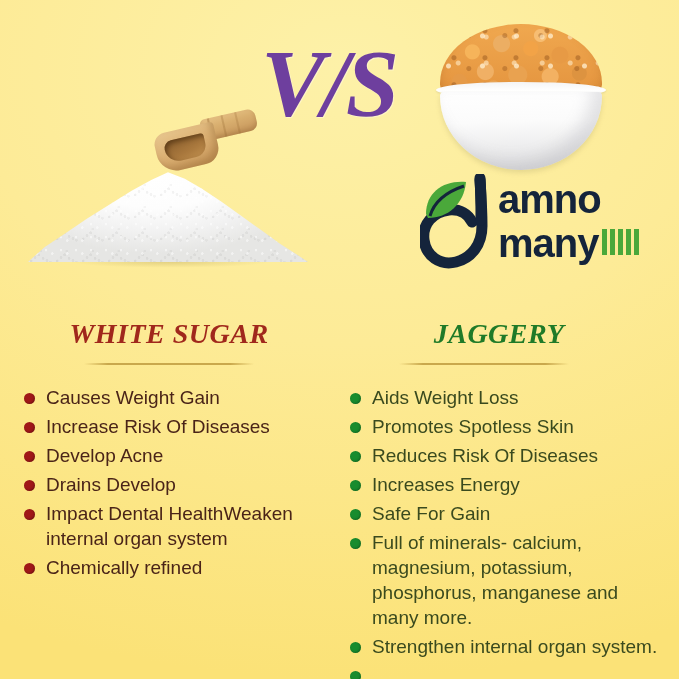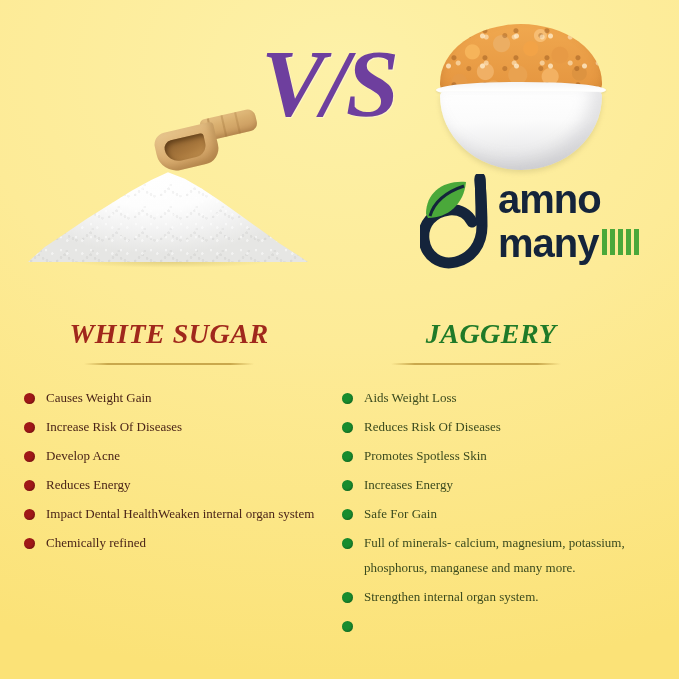--- a/index.html
+++ b/index.html
@@ -258,21 +258,21 @@
     top: 300px;
     width: 679px;
     height: 379px;
   }
   .col {
     position: absolute;
     top: 0;
     width: 320px;
   }
   .col.left  { left: 18px; }
-  .col.right { left: 336px; }
+  .col.right { left: 344px; }
 
   .col-title {
     font-family: "Liberation Serif", serif;
     font-weight: bold;
     font-style: italic;
     font-size: 28px;
     line-height: 40px;
     letter-spacing: 0.5px;
     text-align: center;
     margin: 14px 0 0 0;
@@ -292,22 +292,22 @@
 
   .bullets {
     list-style: none;
     margin: 20px 0 0 0;
     padding: 0;
   }
   .bullets li {
     position: relative;
     padding-left: 28px;
     margin-bottom: 4px;
-    font-family: Liberation Serif, serif;
-    font-size: 13px;
+    font-family: Liberation Sans, sans-serif;
+    font-size: 19px;
     line-height: 25px;
   }
   .bullets li .dot {
     position: absolute;
     left: 6px;
     top: 8px;
     width: 11px;
     height: 11px;
     border-radius: 50%;
   }
@@ -367,33 +367,33 @@
 
   <div class="columns">
 
     <div class="col left">
       <div class="col-title">WHITE SUGAR</div>
       <div class="title-rule"></div>
       <ul class="bullets">
         <li><span class="dot"></span><span>Causes Weight Gain</span></li>
         <li><span class="dot"></span><span>Increase Risk Of Diseases</span></li>
         <li><span class="dot"></span><span>Develop Acne</span></li>
-        <li><span class="dot"></span><span>Reduces Energy</span></li>
+        <li><span class="dot"></span><span>Drains Develop</span></li>
         <li><span class="dot"></span><span>Impact Dental HealthWeaken internal organ system</span></li>
         <li><span class="dot"></span><span>Chemically refined</span></li>
       </ul>
     </div>
 
     <div class="col right">
       <div class="col-title">JAGGERY</div>
       <div class="title-rule"></div>
       <ul class="bullets">
         <li><span class="dot"></span><span>Aids Weight Loss</span></li>
+        <li><span class="dot"></span><span>Promotes Spotless Skin</span></li>
         <li><span class="dot"></span><span>Reduces Risk Of Diseases</span></li>
-        <li><span class="dot"></span><span>Promotes Spotless Skin</span></li>
         <li><span class="dot"></span><span>Increases Energy</span></li>
         <li><span class="dot"></span><span>Safe For Gain</span></li>
         <li><span class="dot"></span><span>Full of minerals- calcium, magnesium, potassium, phosphorus, manganese and many more.</span></li>
         <li><span class="dot"></span><span>Strengthen internal organ system.</span></li>
         <li><span class="dot"></span></li>
       </ul>
     </div>
 
   </div>
 

